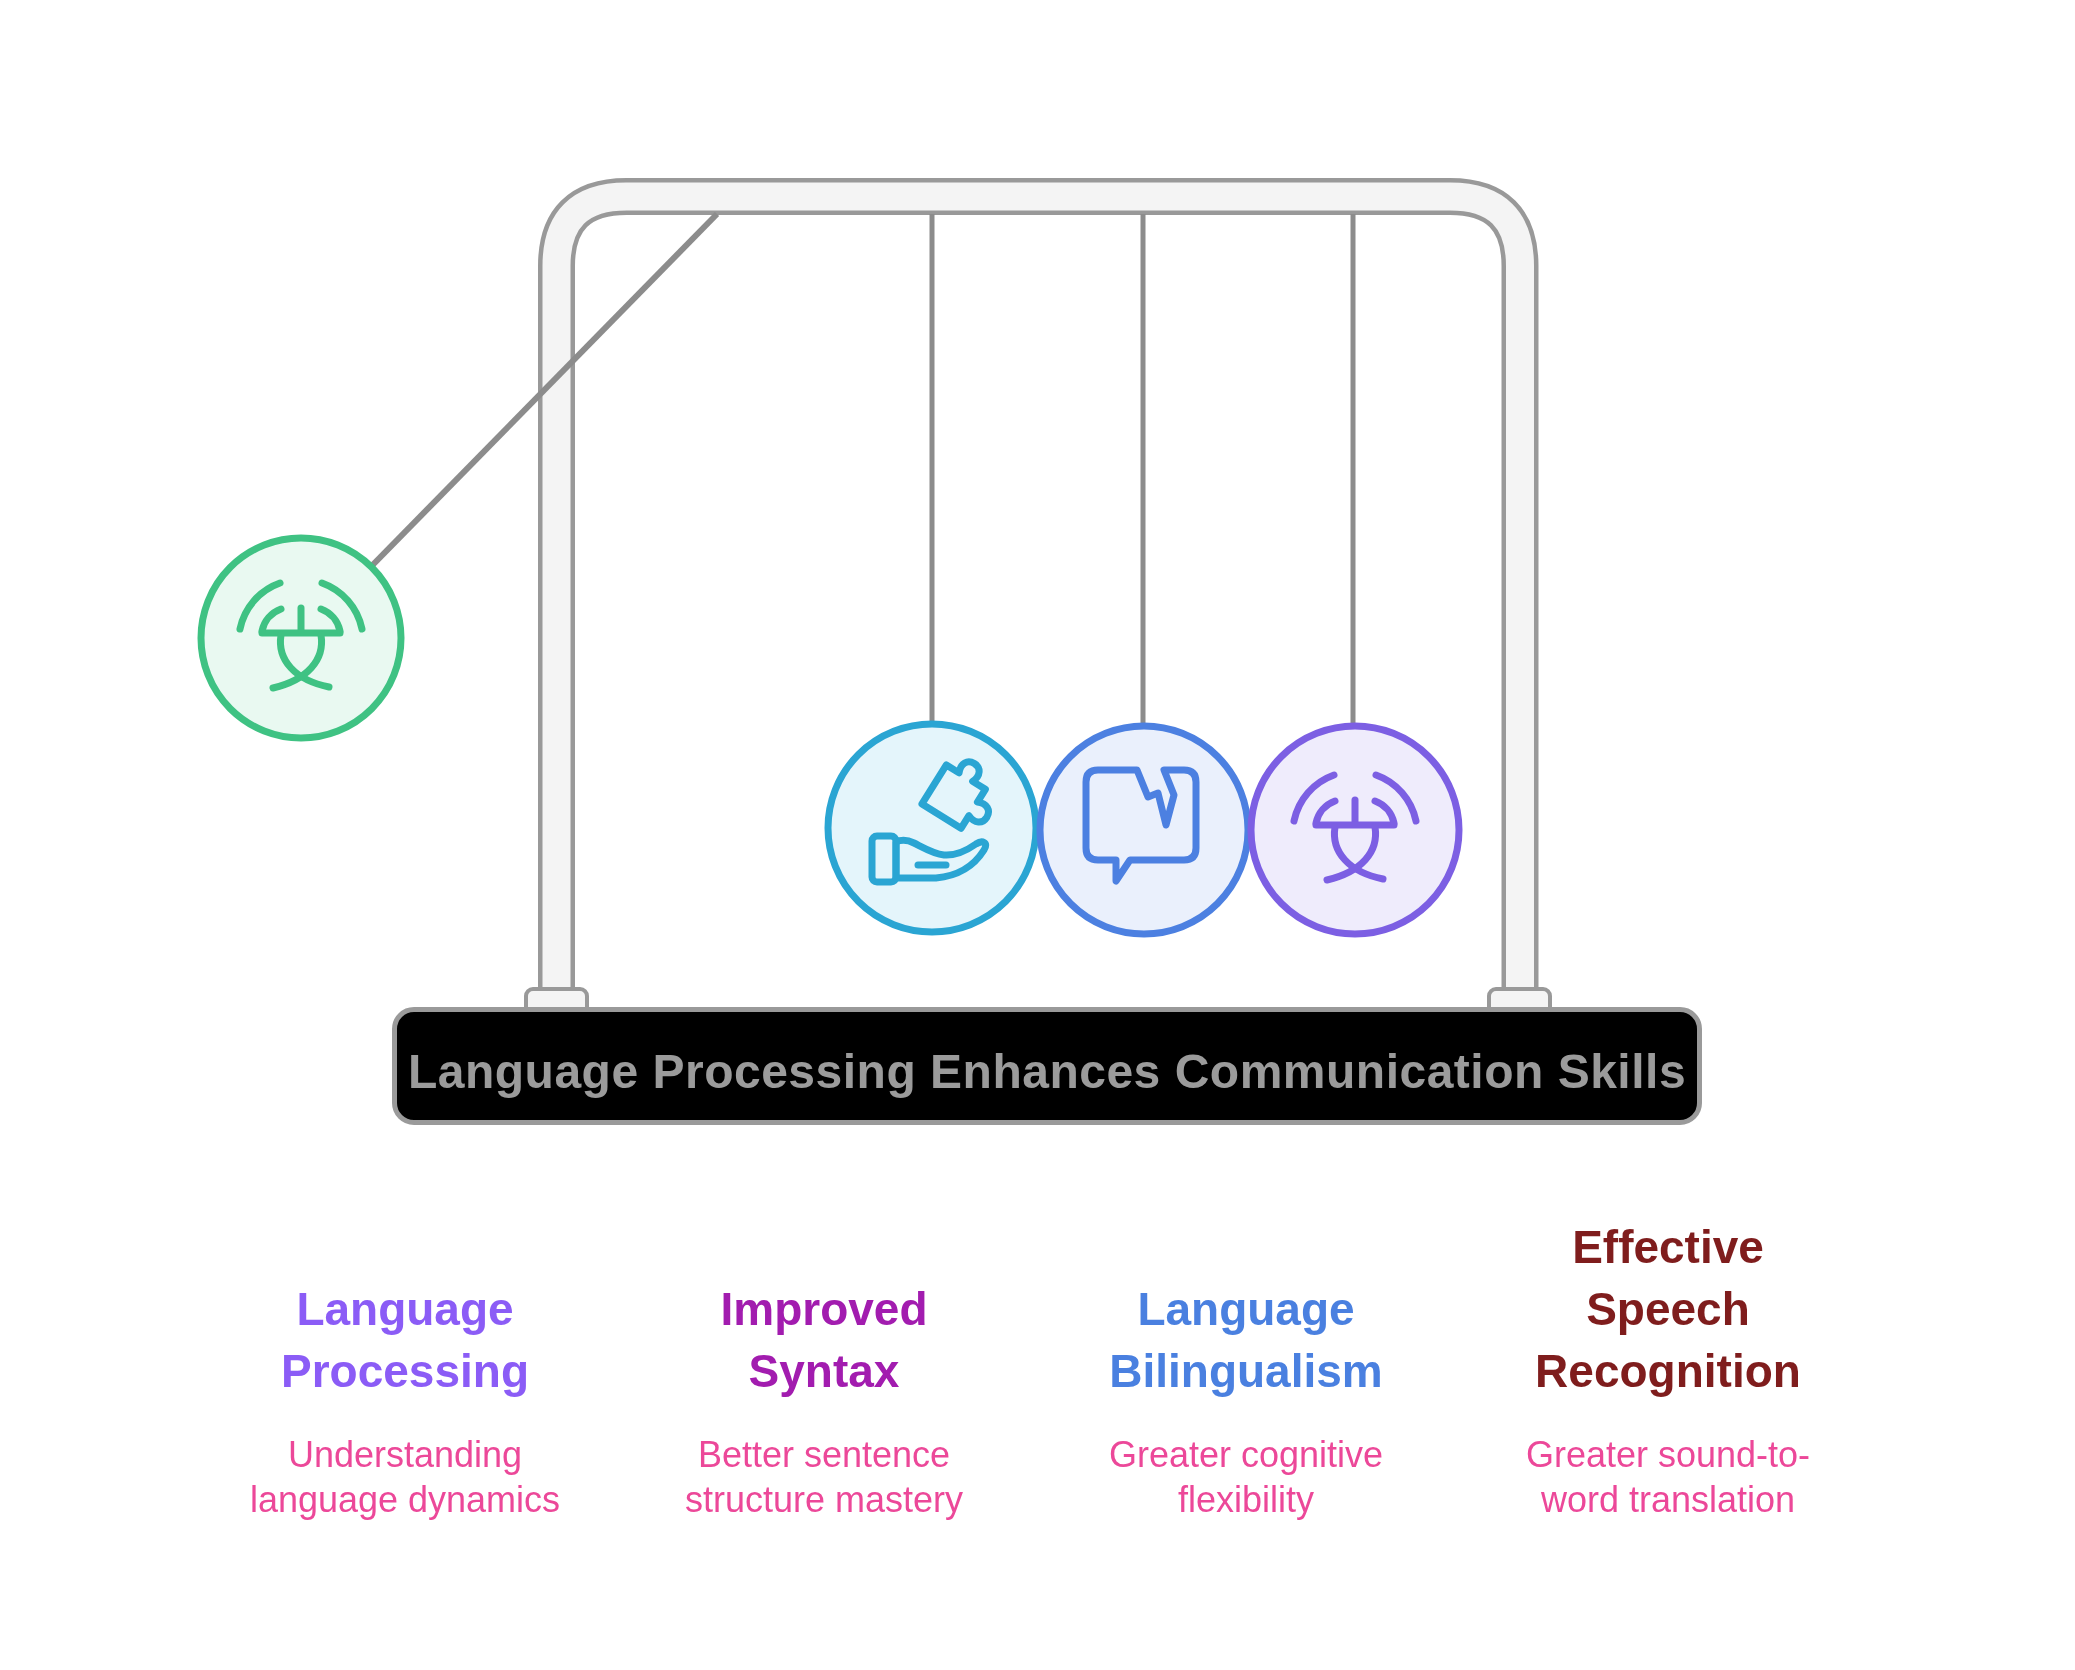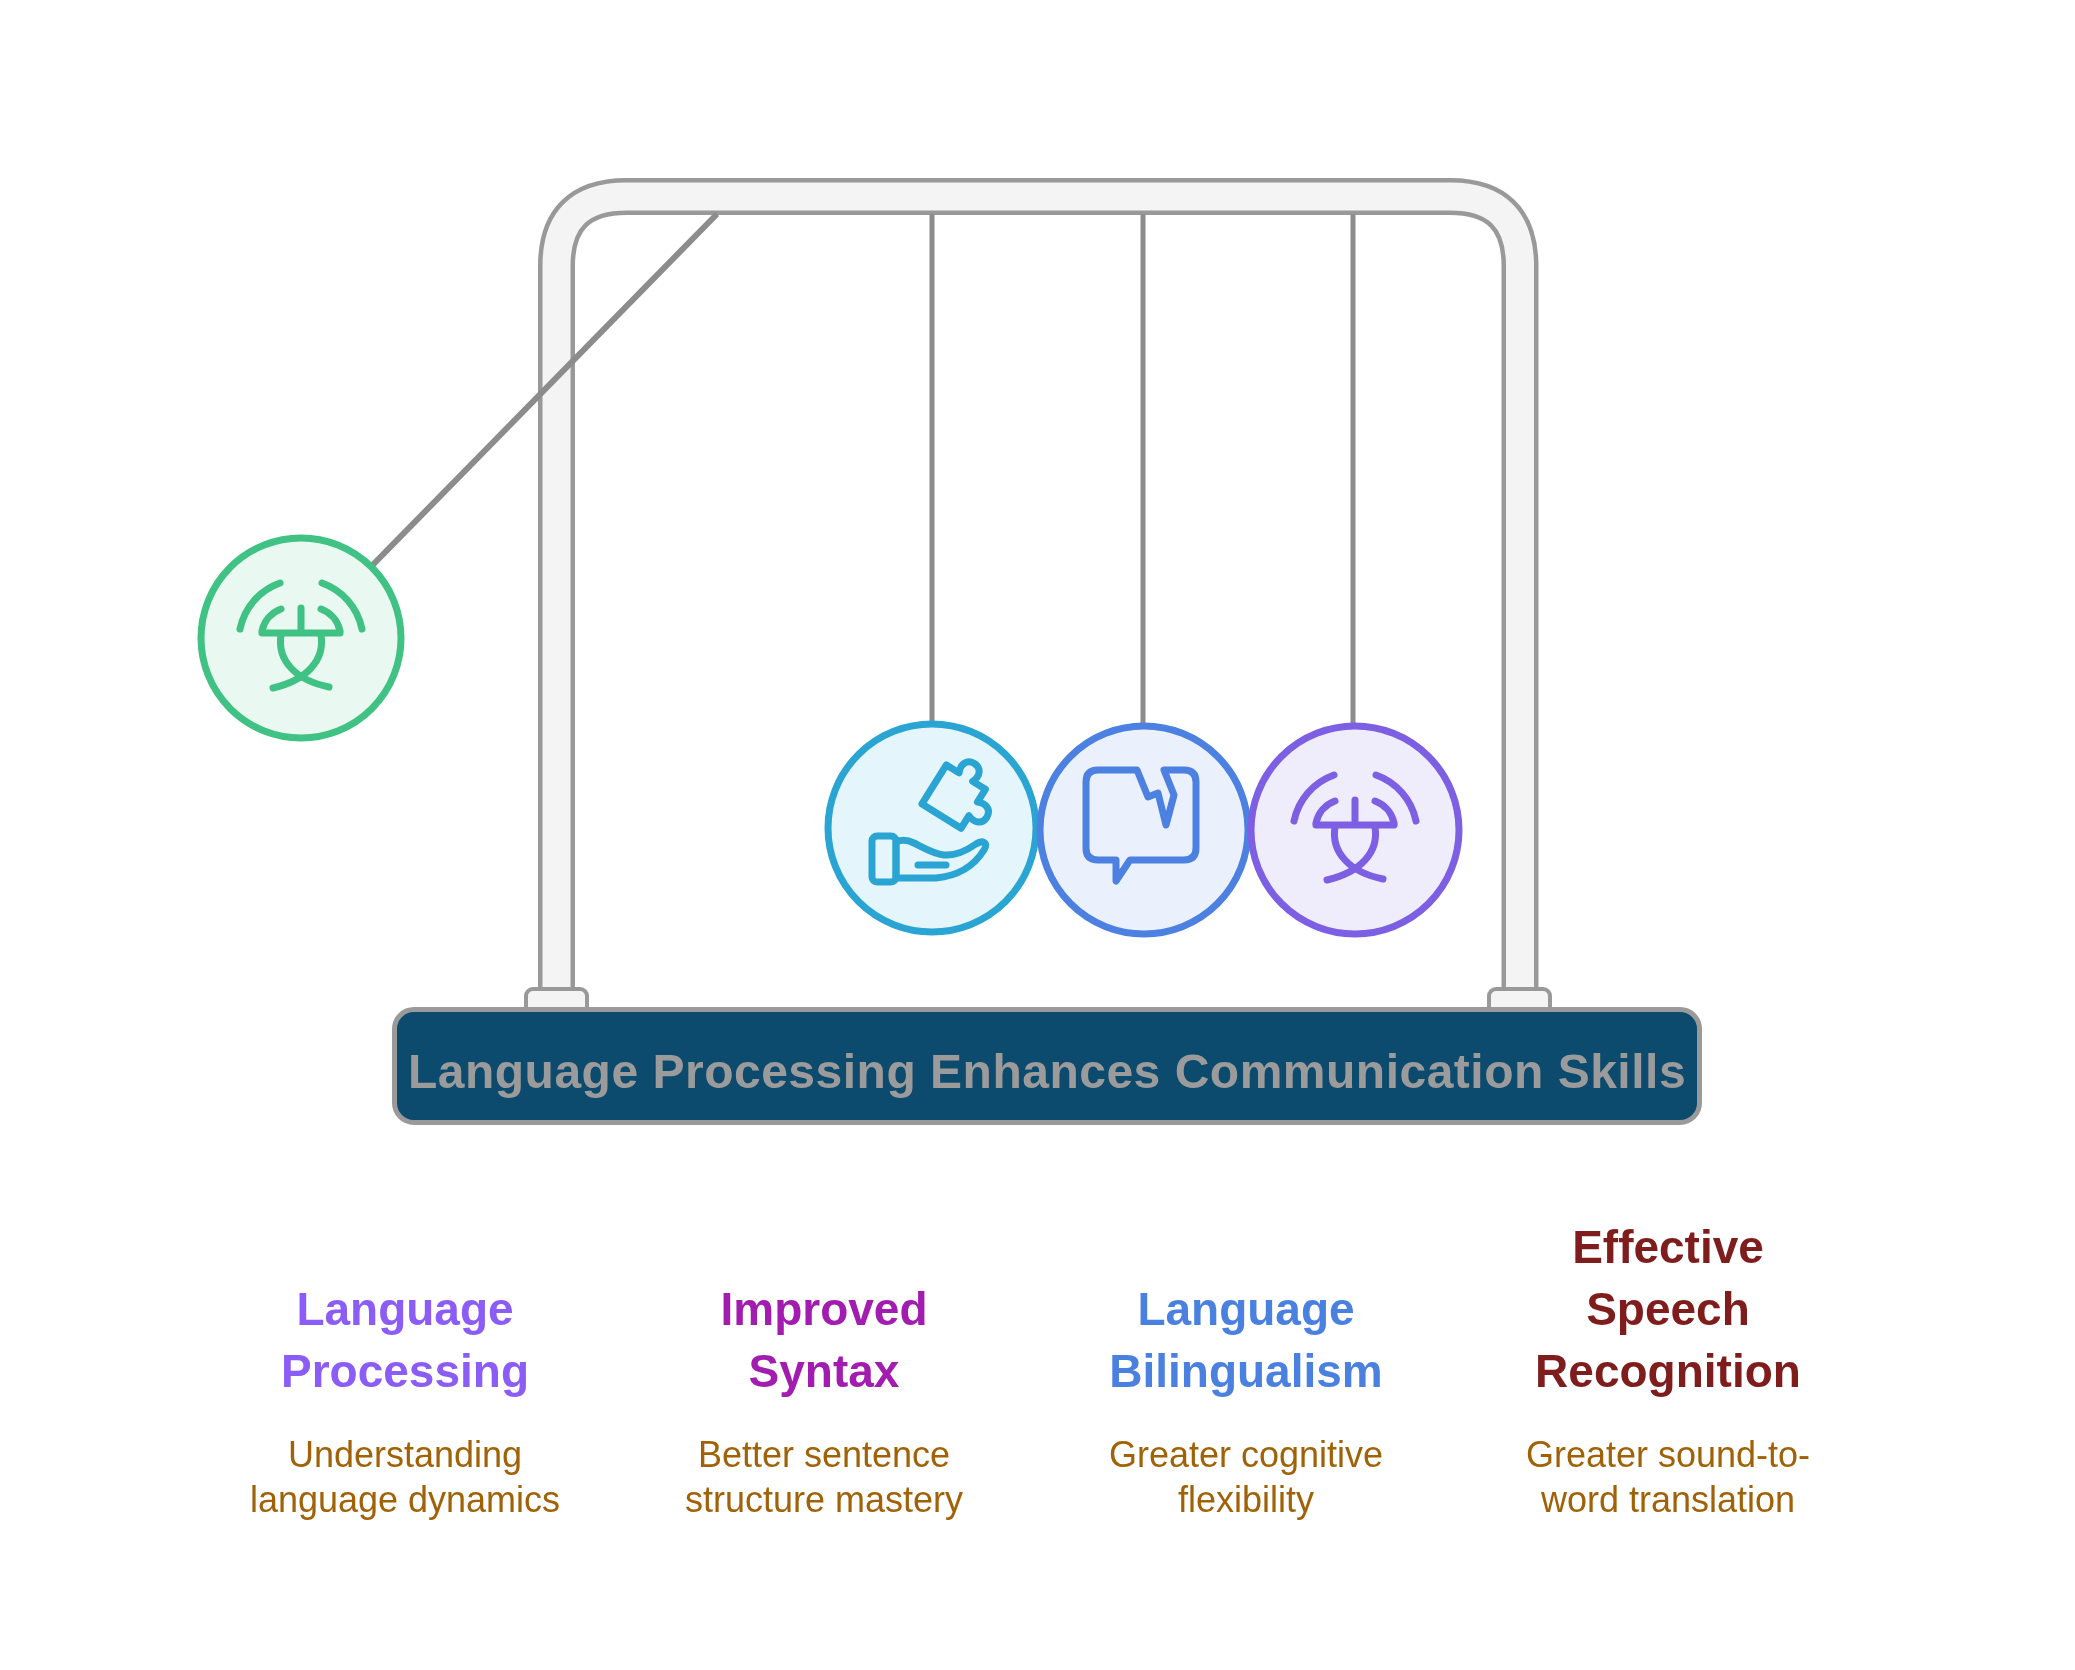--- a/index.html
+++ b/index.html
@@ -5,21 +5,21 @@
   * { margin: 0; padding: 0; box-sizing: border-box; }
   html, body { width: 2075px; height: 1670px; background: #ffffff; overflow: hidden; }
   body { position: relative; font-family: "Liberation Sans", sans-serif; }
 
   .figure-svg { position: absolute; left: 0; top: 0; }
 
   .base-bar {
     position: absolute;
     left: 392px; top: 1007px;
     width: 1310px; height: 118px;
-    background: #0c4a6e;
+    background: #000000;
     border: 5px solid #9a9a9a;
     border-radius: 22px;
     display: flex; align-items: center; justify-content: center;
     padding-top: 10px;
   }
   .base-bar span {
     font-size: 48px; font-weight: bold; color: #9b9b9b;
     white-space: nowrap; letter-spacing: 0.5px;
   }
 
@@ -30,21 +30,21 @@
   .col-title {
     height: 222px;
     display: flex; align-items: flex-end; justify-content: center;
   }
   .col-title span {
     display: block; width: 100%;
     font-size: 46px; font-weight: bold; line-height: 62px;
   }
   .col-desc {
     margin-top: 30px;
-    font-size: 36px; line-height: 45px; color: #a16207;
+    font-size: 36px; line-height: 45px; color: #ec4899;
   }
   .col-1 { left: 225px; }
   .col-2 { left: 644px; }
   .col-3 { left: 1066px; }
   .col-4 { left: 1488px; }
 </style>
 </head>
 <body>
 
 <svg class="figure-svg" width="2075" height="1250" viewBox="0 0 2075 1250">

